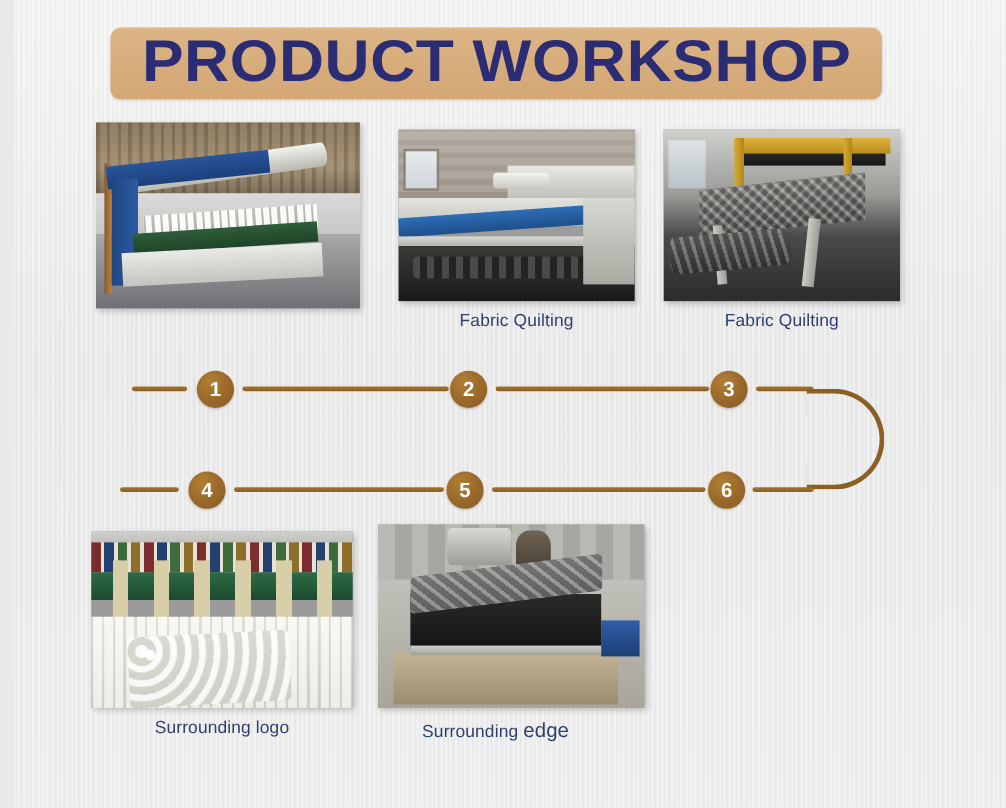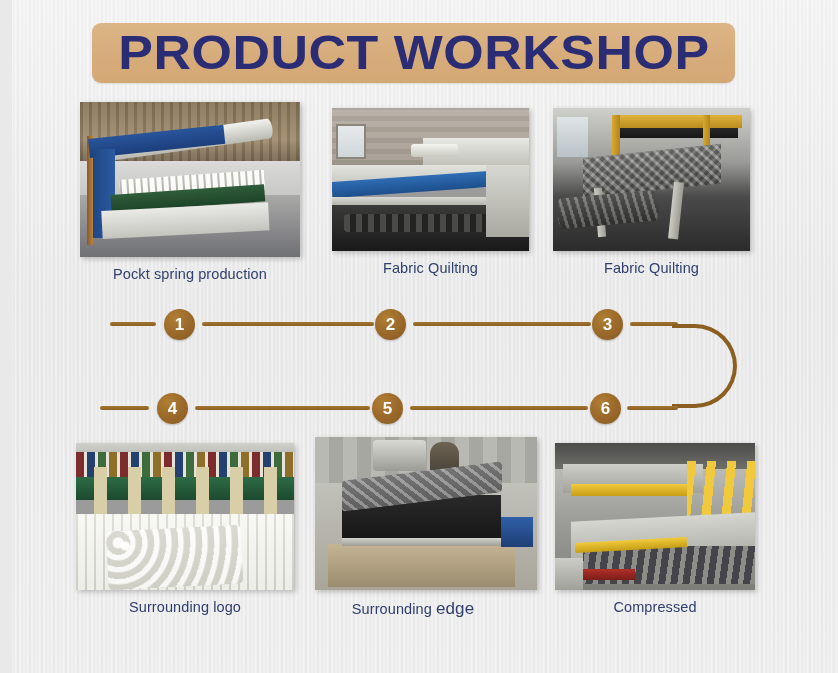--- a/index.html
+++ b/index.html
@@ -318,21 +318,20 @@
       <div class="ph-layer p1-floorwall"></div>
       <div class="ph-layer p1-floor"></div>
       <div class="ph-layer p1-post"></div>
       <div class="ph-layer p1-roll"></div>
       <div class="ph-layer p1-blue"></div>
       <div class="ph-layer p1-blue2"></div>
       <div class="ph-layer p1-mat"></div>
       <div class="ph-layer p1-green"></div>
       <div class="ph-layer p1-white"></div>
     </div>
-    <div class="caption">Pockt spring production</div>
   </div>
 
   <div class="card" id="card-2">
     <div class="photo">
       <div class="ph-layer p2-wall"></div>
       <div class="ph-layer p2-win"></div>
       <div class="ph-layer p2-mach"></div>
       <div class="ph-layer p2-arm"></div>
       <div class="ph-layer p2-table"></div>
       <div class="ph-layer p2-belt"></div>
@@ -402,29 +401,14 @@
       <div class="ph-layer p5-person"></div>
       <div class="ph-layer p5-pallet"></div>
       <div class="ph-layer p5-blue"></div>
       <div class="ph-layer p5-body"></div>
       <div class="ph-layer p5-top"></div>
       <div class="ph-layer p5-trim"></div>
     </div>
     <div class="caption"><span>Surrounding </span><span class="big">edge</span></div>
   </div>
 
-  <div class="card" id="card-6">
-    <div class="photo">
-      <div class="ph-layer p6-bg"></div>
-      <div class="ph-layer p6-dark"></div>
-      <div class="ph-layer p6-frame"></div>
-      <div class="ph-layer p6-rack"></div>
-      <div class="ph-layer p6-yellow"></div>
-      <div class="ph-layer p6-deck"></div>
-      <div class="ph-layer p6-roll"></div>
-      <div class="ph-layer p6-yel2"></div>
-      <div class="ph-layer p6-base"></div>
-      <div class="ph-layer p6-red"></div>
-    </div>
-    <div class="caption">Compressed</div>
-  </div>
 
 </div>
 
 </body></html>

